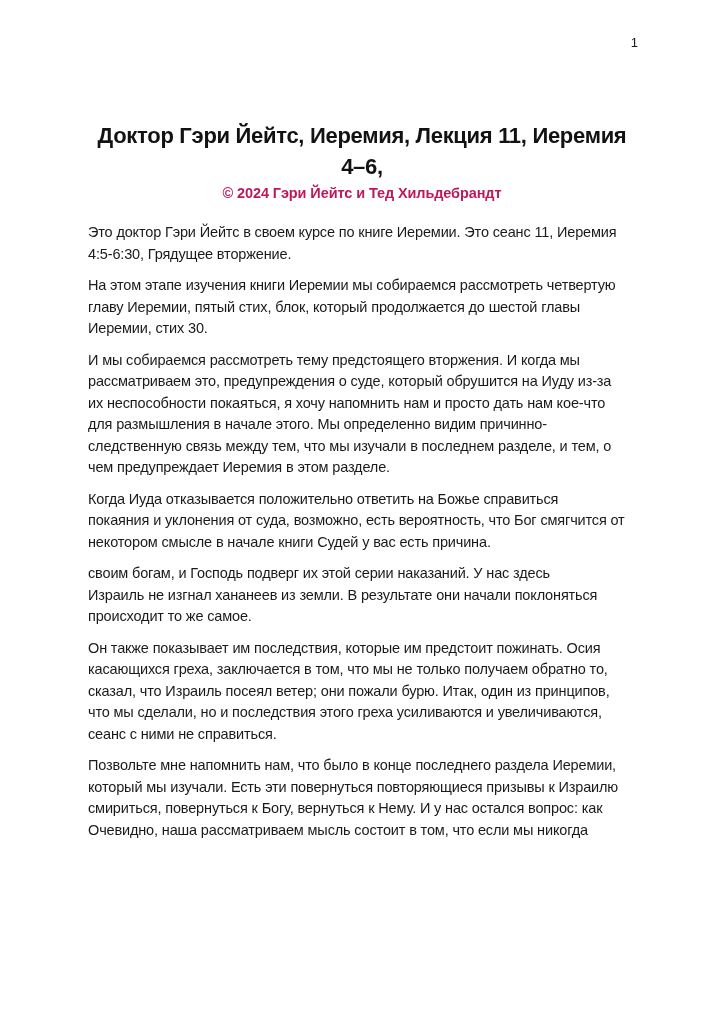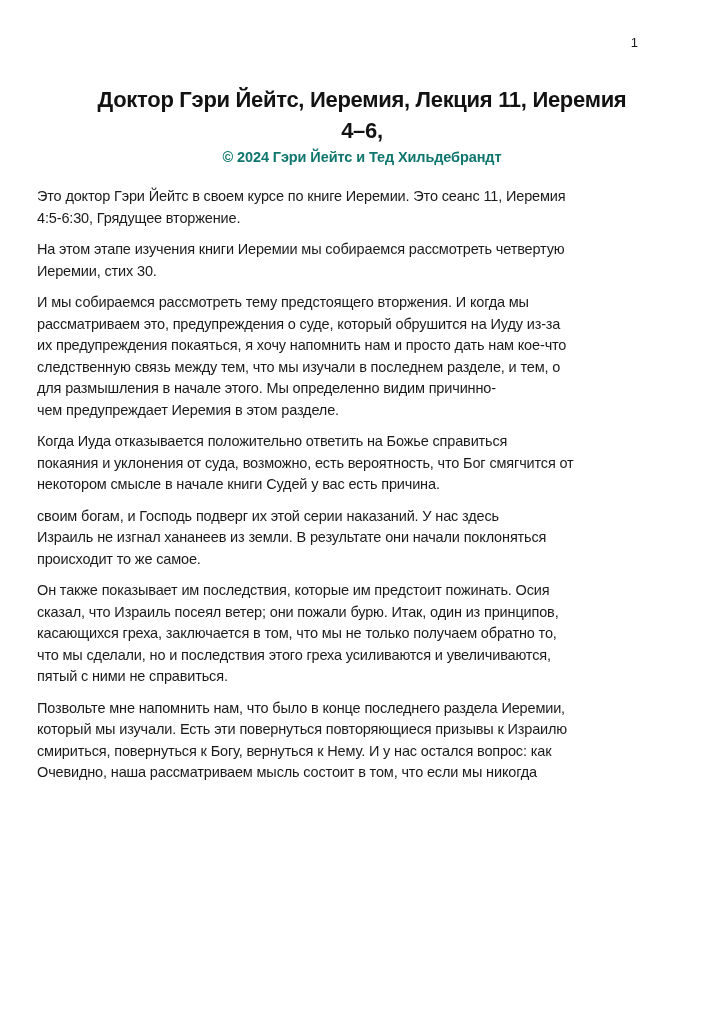--- a/index.html
+++ b/index.html
@@ -18,39 +18,39 @@
   }
   .page-number {
     position: absolute;
     top: 36px;
     right: 86px;
     font-size: 13px;
     line-height: 14px;
     color: #1a1a1a;
   }
   .header {
-    padding-top: 84px;
+    padding-top: 120px;
     text-align: center;
   }
   .title-line {
     font-size: 22px;
     font-weight: bold;
     line-height: 31px;
     letter-spacing: -0.3px;
     color: #121212;
   }
   .copyright {
     font-size: 14.5px;
     font-weight: bold;
     line-height: 22px;
     letter-spacing: -0.1px;
-    color: #0f766e;
+    color: #be185d;
   }
   .body-text {
-    margin-left: 37px;
+    margin-left: 88px;
     margin-top: 18px;
     width: 560px;
   }
   .paragraph {
     margin: 0 0 10px 0;
   }
   .text-line {
     font-size: 14.5px;
     line-height: 21.5px;
     letter-spacing: -0.15px;
@@ -73,51 +73,52 @@
 
   <div class="body-text">
 
     <div class="paragraph">
       <div class="text-line">Это доктор Гэри Йейтс в своем курсе по книге Иеремии. Это сеанс 11, Иеремия</div>
       <div class="text-line">4:5-6:30, Грядущее вторжение.</div>
     </div>
 
     <div class="paragraph">
       <div class="text-line">На этом этапе изучения книги Иеремии мы собираемся рассмотреть четвертую</div>
+      <div class="text-line">главу Иеремии, пятый стих, блок, который продолжается до шестой главы</div>
       <div class="text-line">Иеремии, стих 30.</div>
     </div>
 
     <div class="paragraph">
       <div class="text-line">И мы собираемся рассмотреть тему предстоящего вторжения. И когда мы</div>
       <div class="text-line">рассматриваем это, предупреждения о суде, который обрушится на Иуду из-за</div>
-      <div class="text-line">их предупреждения покаяться, я хочу напомнить нам и просто дать нам кое-что</div>
+      <div class="text-line">их неспособности покаяться, я хочу напомнить нам и просто дать нам кое-что</div>
+      <div class="text-line">для размышления в начале этого. Мы определенно видим причинно-</div>
       <div class="text-line">следственную связь между тем, что мы изучали в последнем разделе, и тем, о</div>
-      <div class="text-line">для размышления в начале этого. Мы определенно видим причинно-</div>
       <div class="text-line">чем предупреждает Иеремия в этом разделе.</div>
     </div>
 
     <div class="paragraph">
       <div class="text-line">Когда Иуда отказывается положительно ответить на Божье справиться</div>
       <div class="text-line">покаяния и уклонения от суда, возможно, есть вероятность, что Бог смягчится от</div>
       <div class="text-line">некотором смысле в начале книги Судей у вас есть причина.</div>
     </div>
 
     <div class="paragraph">
       <div class="text-line">своим богам, и Господь подверг их этой серии наказаний. У нас здесь</div>
       <div class="text-line">Израиль не изгнал хананеев из земли. В результате они начали поклоняться</div>
       <div class="text-line">происходит то же самое.</div>
     </div>
 
 
     <div class="paragraph">
       <div class="text-line">Он также показывает им последствия, которые им предстоит пожинать. Осия</div>
+      <div class="text-line">касающихся греха, заключается в том, что мы не только получаем обратно то,</div>
       <div class="text-line">сказал, что Израиль посеял ветер; они пожали бурю. Итак, один из принципов,</div>
-      <div class="text-line">касающихся греха, заключается в том, что мы не только получаем обратно то,</div>
       <div class="text-line">что мы сделали, но и последствия этого греха усиливаются и увеличиваются,</div>
-      <div class="text-line">пятый с ними не справиться.</div>
+      <div class="text-line">сеанс с ними не справиться.</div>
     </div>
 
     <div class="paragraph">
       <div class="text-line">Позвольте мне напомнить нам, что было в конце последнего раздела Иеремии,</div>
       <div class="text-line">который мы изучали. Есть эти повернуться повторяющиеся призывы к Израилю</div>
       <div class="text-line">смириться, повернуться к Богу, вернуться к Нему. И у нас остался вопрос: как</div>
       <div class="text-line">Очевидно, наша рассматриваем мысль состоит в том, что если мы никогда</div>
     </div>
 
   </div>

